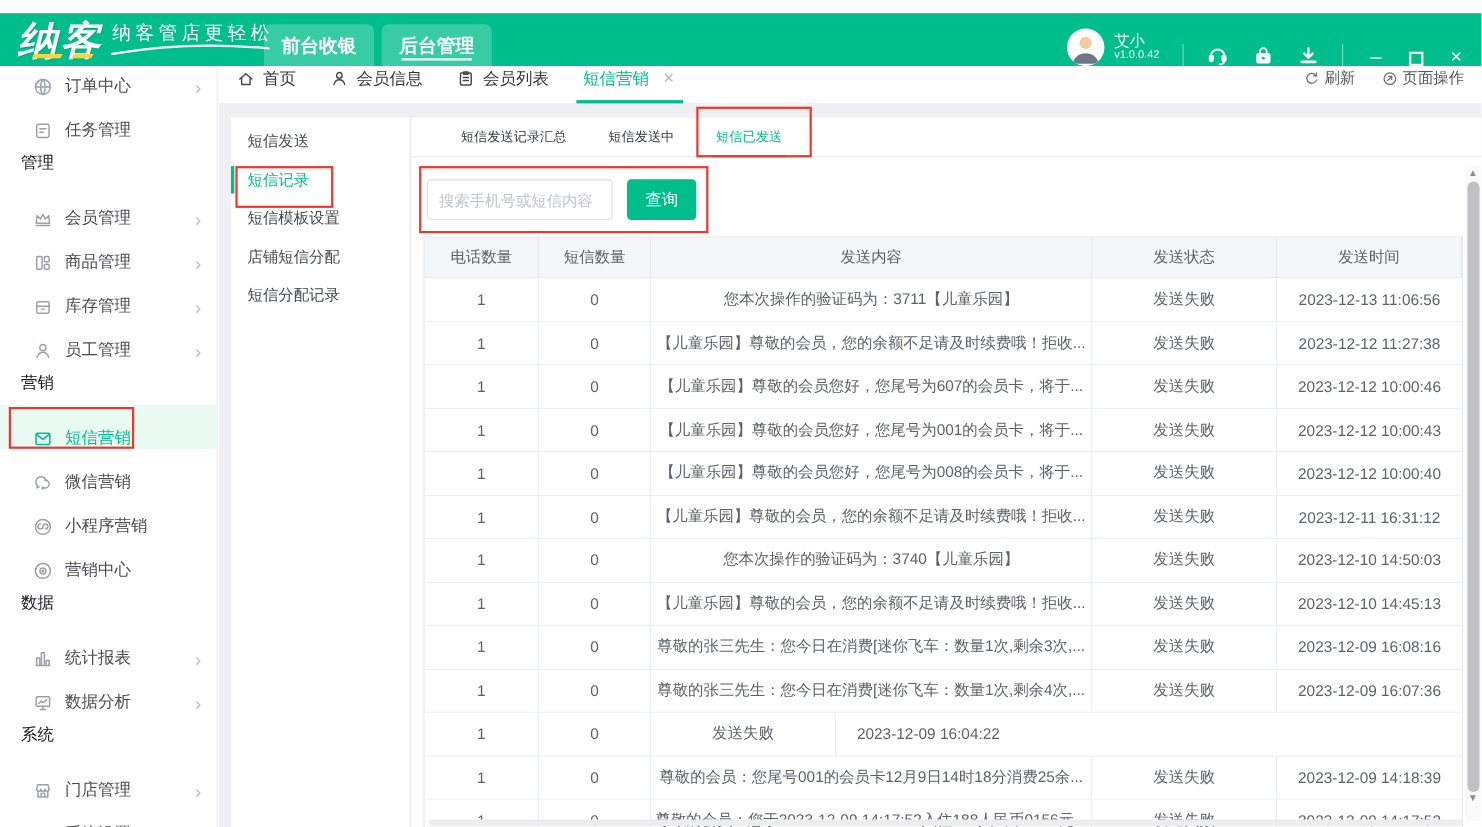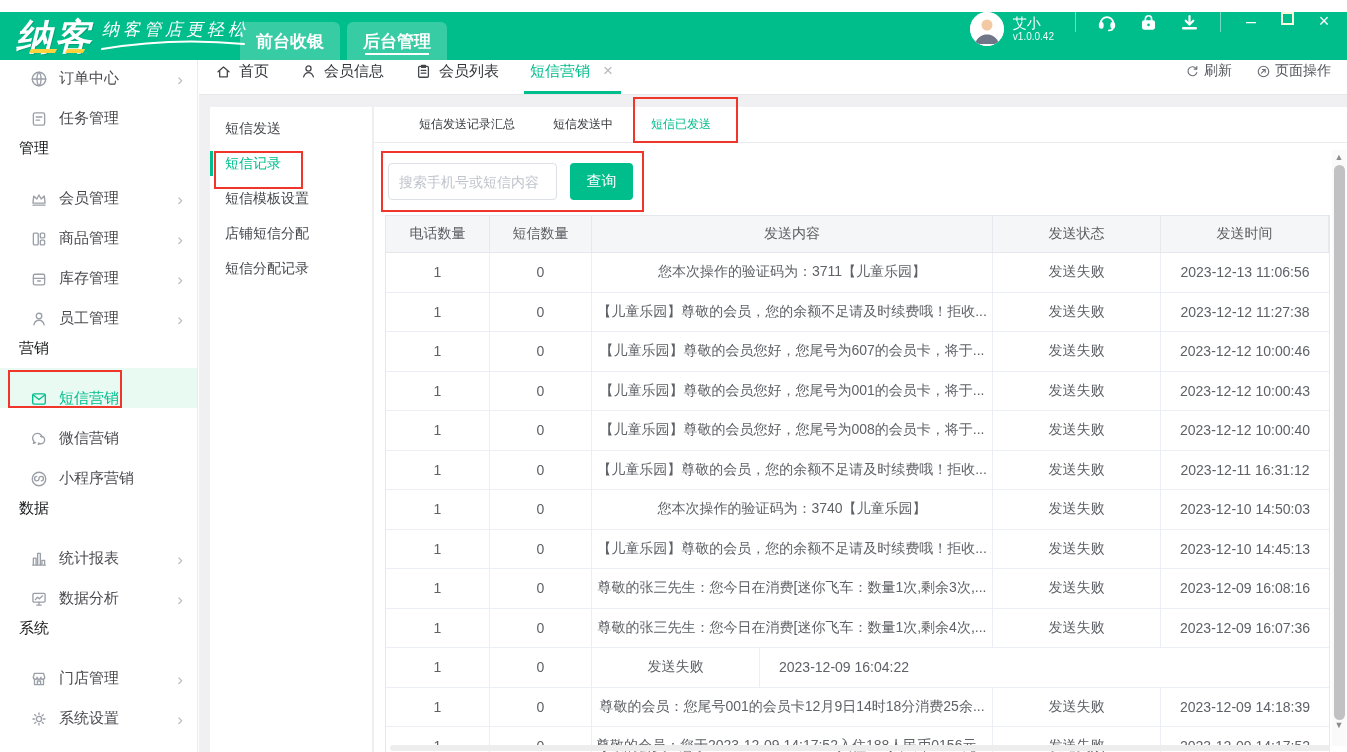--- a/index.html
+++ b/index.html
@@ -10,28 +10,28 @@
   html,body{width:1347px;height:752px;overflow:hidden;background:#fff;
     font-family:"Liberation Sans","DejaVu Sans",sans-serif;}
   .window{position:relative;width:1347px;height:752px;overflow:hidden;background:#fff}
 
   
   .topbar{position:absolute;left:0;top:12px;width:1347px;height:48px;background:var(--green);color:#fff;z-index:5}
   .logo-text{position:absolute;left:16px;top:1px;font-size:36px;font-weight:bold;font-style:italic;
     letter-spacing:3px;text-shadow:1px 1px 0 rgba(0,0,0,.12)}
   .logo-accent{position:absolute;left:30px;top:37px;width:26px;height:4px;background:#FFD23E;transform:skewX(-30deg)}
   .logo-accent2{position:absolute;left:66px;top:37px;width:18px;height:4px;background:#FFD23E;transform:skewX(-30deg)}
-  .slogan{position:absolute;left:102px;top:6px;font-size:17px;font-style:italic;
+  .slogan{position:absolute;left:102px;top:6px;font-size:17px;
     font-family:"DejaVu Serif","Liberation Serif",serif;letter-spacing:4px}
   .swoosh{position:absolute;left:100px;top:27px}
   .topbar-tabs{position:absolute;left:240px;top:10px;height:38px;display:flex;gap:7px}
   .tb-tab{position:relative;width:100px;height:38px;border-radius:6px 6px 0 0;background:rgba(255,255,255,.22);
     color:#fff;font-size:17px;font-weight:bold;display:flex;align-items:center;justify-content:center;cursor:pointer}
   .tb-tab.active::after{content:"";position:absolute;left:18px;right:18px;bottom:5px;height:2px;background:#fff}
-  .tb-right{position:absolute;right:14px;top:0;height:48px;display:flex;align-items:flex-start;gap:21px}
+  .tb-right{position:absolute;right:14px;top:0;height:48px;display:flex;align-items:flex-end;gap:21px}
   .user{display:flex;align-items:center;gap:9px}
   .avatar{width:34px;height:34px;border-radius:50%;background:#fff;overflow:hidden;flex:0 0 34px}
   .uinfo{display:flex;flex-direction:column;line-height:1.15}
   .uname{font-size:14px}
   .uver{font-size:10px;opacity:.95}
   .vdiv{width:1px;height:20px;background:rgba(255,255,255,.45)}
   .tb-ic{width:20px;height:20px;color:#fff;display:inline-flex;align-items:center;justify-content:center;cursor:pointer}
   .wc{font-size:18px;color:#fff;cursor:pointer;line-height:1;display:inline-flex;align-items:center;justify-content:center;width:18px}
   .wc.sq{width:13px;height:13px;border:2px solid #FBF8DC;font-size:0}
 
@@ -242,20 +242,30 @@
       </div>
       <div class="side-item">
         <span class="s-icon">
           <svg width="18" height="18" viewBox="0 0 16 16" fill="none" stroke="currentColor" stroke-width="1.2" stroke-linecap="round" stroke-linejoin="round">
             <circle cx="8" cy="8" r="6"></circle>
             <path d="M6 5.6c-1.2 0-2 .9-2 2s.8 2 2 2 2-.9 2-2 .8-2 2-2 2 .9 2 2-.8 2-2 2"></path>
           </svg>
         </span>
         <span class="s-label">小程序营销</span>
       </div>
+      <div class="side-item">
+        <span class="s-icon">
+          <svg width="18" height="18" viewBox="0 0 16 16" fill="none" stroke="currentColor" stroke-width="1.2" stroke-linecap="round" stroke-linejoin="round">
+            <circle cx="8" cy="8" r="6"></circle>
+            <circle cx="8" cy="8" r="2.4"></circle>
+            <circle cx="8" cy="8" r=".6" fill="currentColor"></circle>
+          </svg>
+        </span>
+        <span class="s-label">营销中心</span>
+      </div>
       <div class="side-section">数据</div>
       <div class="side-item">
         <span class="s-icon">
           <svg width="18" height="18" viewBox="0 0 16 16" fill="none" stroke="currentColor" stroke-width="1.2" stroke-linecap="round" stroke-linejoin="round">
             <path d="M3 13V7.2h2.4V13M6.8 13V3h2.4v10M10.6 13V9.2H13V13"></path>
             <path d="M2.4 13.4h11.2"></path>
           </svg>
         </span>
         <span class="s-label">统计报表</span>
         <span class="s-arrow">›</span>

